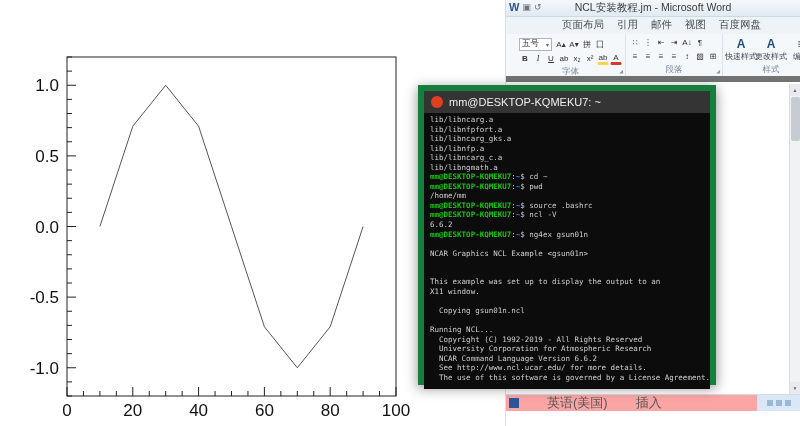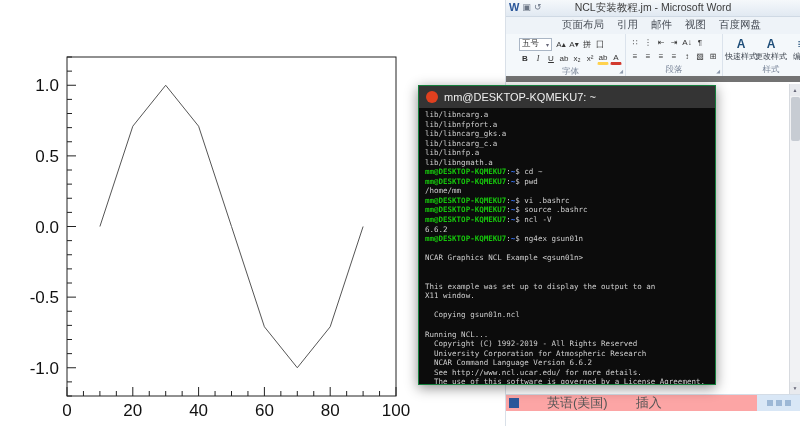--- a/index.html
+++ b/index.html
@@ -4,21 +4,21 @@
 <style>
   *{margin:0;padding:0;box-sizing:border-box}
   html,body{width:800px;height:426px;overflow:hidden}
   body{position:relative;background:#fff;font-family:"Liberation Sans",sans-serif}
 
   
   #plot{position:absolute;left:0;top:0;z-index:0;background:#fff}
 
   
   #terminal{position:absolute;left:418px;top:85px;width:298px;height:300px;z-index:3;
-    box-shadow:0 3px 12px rgba(0,0,0,.45);border:1px solid #15803d}
+    box-shadow:0 3px 12px rgba(0,0,0,.45);border:6px solid #15803d}
   #term-titlebar{height:22px;background:#343434;display:flex;align-items:center;gap:6px;padding:0 7px}
   .term-icon{width:12px;height:12px;border-radius:50%;background:#e0401f;flex:0 0 auto}
   #term-title{color:#efefef;font-size:11px;white-space:nowrap;overflow:hidden}
   #term-body{height:276px;background:#0c0c0c;padding:2px 6px;overflow:hidden;
     font-family:"DejaVu Sans Mono",monospace;font-size:7.5px;line-height:9.55px;color:#cfcfcf}
   .t-line{white-space:pre}
   .c-g{color:#16c60c;font-weight:bold}
   .c-b{color:#3b78ff;font-weight:bold}
 
   
@@ -232,27 +232,26 @@
 
 <div id="terminal">
   <div id="term-titlebar">
     <span class="term-icon"></span>
     <span id="term-title">mm@DESKTOP-KQMEKU7: ~</span>
   </div>
   <div id="term-body">
       <div class="t-line"><span>lib/libncarg.a</span></div>
       <div class="t-line"><span>lib/libnfpfort.a</span></div>
       <div class="t-line"><span>lib/libncarg_gks.a</span></div>
+      <div class="t-line"><span>lib/libnfp.a</span></div>
       <div class="t-line"><span>lib/libncarg_c.a</span></div>
-      <div class="t-line"><span>lib/libnfp.a</span></div>
       <div class="t-line"><span>lib/libngmath.a</span></div>
       <div class="t-line"><span class="c-g">mm@DESKTOP-KQMEKU7</span><span>:</span><span class="c-b">~</span><span>$ cd ~</span></div>
       <div class="t-line"><span class="c-g">mm@DESKTOP-KQMEKU7</span><span>:</span><span class="c-b">~</span><span>$ pwd</span></div>
       <div class="t-line"><span>/home/mm</span></div>
-      <div class="t-line"><span class="c-g">mm@DESKTOP-KQMEKU7</span><span>:</span><span class="c-b">~</span><span>$ vi .bashrc</span></div>
       <div class="t-line"><span class="c-g">mm@DESKTOP-KQMEKU7</span><span>:</span><span class="c-b">~</span><span>$ source .bashrc</span></div>
       <div class="t-line"><span class="c-g">mm@DESKTOP-KQMEKU7</span><span>:</span><span class="c-b">~</span><span>$ ncl -V</span></div>
       <div class="t-line"><span>6.6.2</span></div>
       <div class="t-line"><span class="c-g">mm@DESKTOP-KQMEKU7</span><span>:</span><span class="c-b">~</span><span>$ ng4ex gsun01n</span></div>
       <div class="t-line">&nbsp;</div>
       <div class="t-line"><span>NCAR Graphics NCL Example &lt;gsun01n&gt;</span></div>
       <div class="t-line">&nbsp;</div>
       <div class="t-line">&nbsp;</div>
       <div class="t-line"><span>This example was set up to display the output to an</span></div>
       <div class="t-line"><span>X11 window.</span></div>

